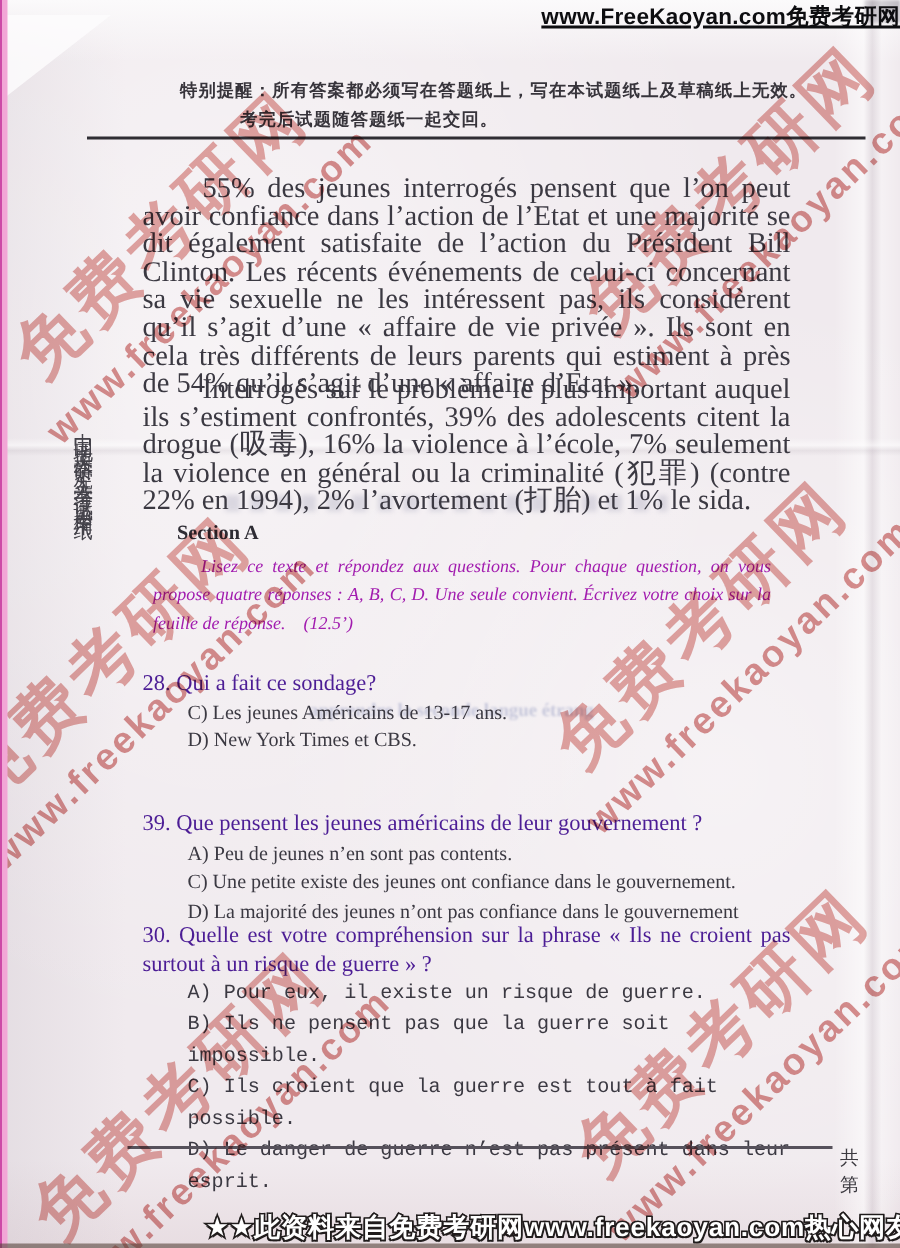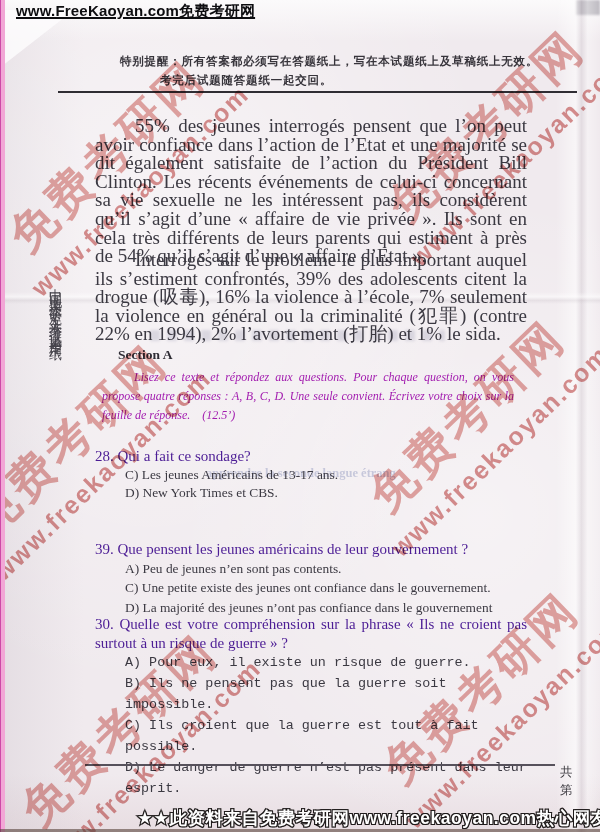--- a/index.html
+++ b/index.html
@@ -21,21 +21,21 @@
     background:linear-gradient(90deg,#cc4aa6 0 30%,#f2a6d6 30% 100%);}
   .edge-strip-bottom{left:0;bottom:0;width:600px;height:3px;z-index:6;background:rgba(86,66,58,.6);}
   .corner-fold-tl{left:2px;top:10px;width:72px;height:56px;z-index:1;
     clip-path:polygon(0 0,100% 0,0 100%);background:rgba(253,251,253,.85);}
   .corner-patch-tr{left:576px;top:0;width:24px;height:15px;z-index:1;background:#bdbac1;filter:blur(1px);}
   .crease-right{left:556px;top:0;width:44px;height:832px;z-index:1;
     background:linear-gradient(90deg,transparent 0,rgba(255,255,255,.55) 45%,rgba(193,183,192,.28) 58%,rgba(255,255,255,.35) 72%,transparent);}
   .crease-mid{left:0;top:292px;width:600px;height:12px;z-index:1;
     background:linear-gradient(180deg,transparent,rgba(255,255,255,.5) 40%,rgba(168,158,168,.16) 70%,transparent);}
   
-  .site-header{left:16px;right:0;top:2px;text-align:left;z-index:2;
+  .site-header{left:16px;right:0;top:2px;text-align:right;z-index:2;
     font-family:"Liberation Sans","DejaVu Sans",sans-serif;
     font-size:15px;font-weight:bold;color:#0d0d10;
     text-decoration:underline;text-decoration-thickness:2px;letter-spacing:.2px;}
   .notice{left:120px;top:52px;width:465px;z-index:2;
     font-size:11.5px;font-weight:bold;letter-spacing:.8px;color:#37343b;line-height:19px;}
   .notice-l2{margin-left:40px;}
   .rule-top{left:58px;top:91px;width:519px;height:2px;background:#2f2d33;z-index:2;}
   
   .side-label{left:46px;top:278px;height:305px;z-index:2;
     writing-mode:vertical-rl;text-orientation:upright;

